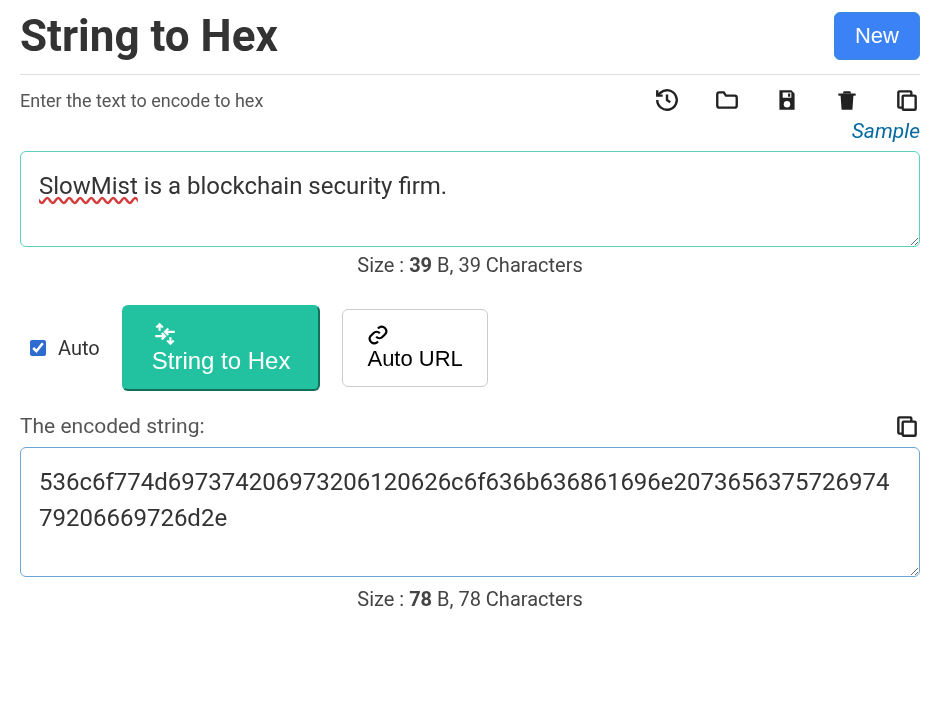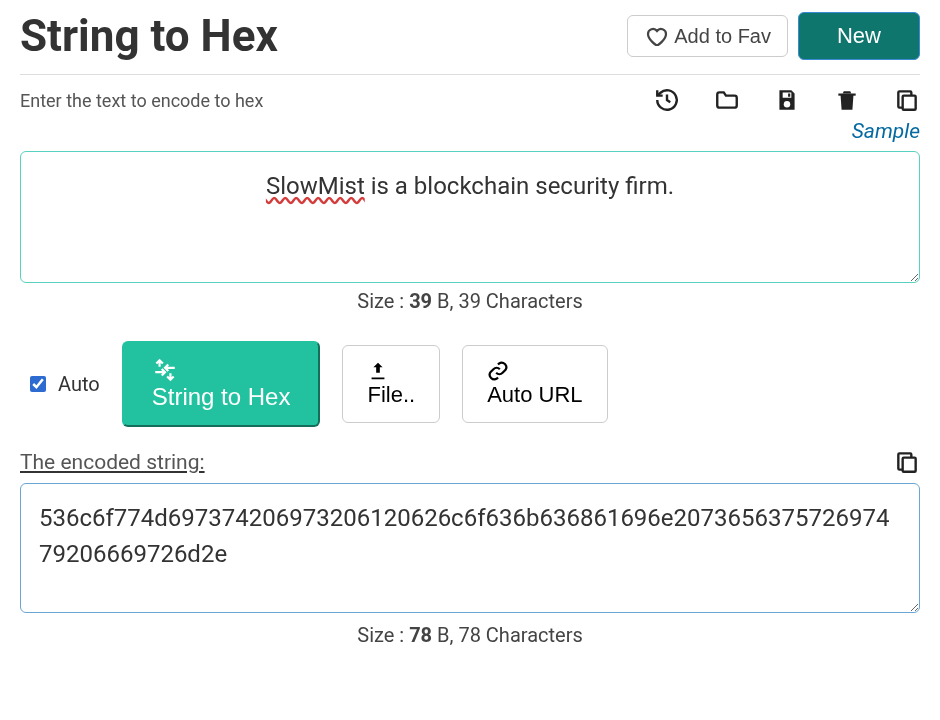--- a/index.html
+++ b/index.html
@@ -27,21 +27,21 @@
   background: #fff;
   border-radius: 6px;
   padding: 8px 16px;
   font-size: 20px;
   color: #444;
   cursor: pointer;
   display: inline-flex;
   align-items: center;
   gap: 6px;
 }
-.btn-primary { background: #0f766e; color: #fff; border-color: #3b8bd4; font-size: 22px; padding: 10px 38px; }
+.btn-primary { background: #3b82f6; color: #fff; border-color: #3b8bd4; font-size: 22px; padding: 10px 20px; }
 .btn-action { background: #22c2a0; color: #fff; border-color: #22c2a0; font-size: 24px; padding: 14px 28px; border-radius: 6px; font-weight: 400; }
 .btn-outline { background: #fff; border: 1px solid #ccc; font-size: 22px; padding: 14px 24px; border-radius: 6px; }
 .instruction-row {
   display: flex;
   align-items: center;
   justify-content: space-between;
   margin-top: 12px;
 }
 .instruction-text { font-size: 18px; color: #555; }
 .icon-row { display: flex; gap: 34px; color: #333; }
@@ -58,42 +58,34 @@
   resize: both;
   margin-top: 8px;
   line-height: 1.5;
 }
 .textarea.output { border-color: #6ba7d6; }
 .size-row { text-align: center; font-size: 20px; color: #444; margin-top: 6px; }
 .size-row b { font-weight: 700; }
 .button-row { display: flex; align-items: center; gap: 22px; margin: 28px 0 22px 10px; }
 .auto-check { display: inline-flex; align-items: center; gap: 12px; font-size: 20px; color: #333; }
 .auto-check input { width: 16px; height: 16px; accent-color: #2d6bd0; }
-.output-header { display:flex; justify-content:space-between; align-items:center; margin-top: 8px; text-decoration: underline;}
+.output-header { display:flex; justify-content:space-between; align-items:center; margin-top: 8px;}
 .output-label { font-size: 21px; color: #555; }
 .spelled { text-decoration: underline; text-decoration-style: wavy; text-decoration-color: #d43c3c; text-underline-offset: 3px; }
 svg { display: block; }
 </style>
 </head>
 <body>
 
 
 
 
 <div class="header-row">
   <h1 class="page-title">String to Hex</h1>
   <div class="header-actions">
-    <button class="btn">
-      <span>
-        <svg width="24" height="24" viewBox="0 0 24 24" fill="none" stroke="currentColor" stroke-width="2.2">
-            <path d="M12 21s-8-5.3-8-11a5 5 0 0 1 9-3 5 5 0 0 1 9 3c0 5.7-8 11-8 11z"></path>
-          </svg>
-      </span>
-      <span>Add to Fav</span>
-    </button>
     <button class="btn btn-primary">
       <span>New</span>
     </button>
   </div>
 </div>
 
 
 <div class="instruction-row">
   <div class="instruction-text">Enter the text to encode to hex</div>
   <div class="icon-row">
@@ -126,49 +118,41 @@
           <rect x="8" y="8" width="12" height="13" rx="1"></rect>
           <path d="M16 8V5a1 1 0 0 0-1-1H5a1 1 0 0 0-1 1v13a1 1 0 0 0 1 1h3"></path>
         </svg>
     </button>
   </div>
 </div>
 
 <div class="sample-row">Sample</div>
 
 
-<div class="textarea" contenteditable="true" style="height: 132px; overflow: auto; text-align: center;">
+<div class="textarea" contenteditable="true" style="height: 96px; overflow: auto;">
   <span class="spelled">SlowMist</span><span> is a blockchain security firm.</span>
 </div>
 
 <div class="size-row">
   <span>Size : </span><b>39</b><span> B, </span><span>39</span><span> Characters</span>
 </div>
 
 
 <div class="button-row">
   <label class="auto-check">
     <input type="checkbox" checked="" style="">
     <span>Auto</span>
   </label>
   <button class="btn-action">
     <span>
       <svg width="26" height="26" viewBox="0 0 24 24" fill="none" stroke="currentColor" stroke-width="2">
           <path d="M7 3v6M4 6l3-3 3 3M17 21v-6M14 18l3 3 3-3M3 14h8M9 11l3 3-3 3M21 10h-8M15 13l-3-3 3-3"></path>
         </svg>
     </span>
     <span>String to Hex</span>
-  </button>
-  <button class="btn-outline">
-    <span>
-      <svg width="22" height="22" viewBox="0 0 24 24" fill="currentColor">
-          <path d="M12 3l5 5h-3v6h-4V8H7zM5 19h14v2H5z"></path>
-        </svg>
-    </span>
-    <span>File..</span>
   </button>
   <button class="btn-outline">
     <span>
       <svg width="22" height="22" viewBox="0 0 24 24" fill="none" stroke="currentColor" stroke-width="2.4">
           <path d="M10 14a5 5 0 0 0 7 0l3-3a5 5 0 0 0-7-7l-1 1"></path>
           <path d="M14 10a5 5 0 0 0-7 0l-3 3a5 5 0 0 0 7 7l1-1"></path>
         </svg>
     </span>
     <span>Auto URL</span>
   </button>

